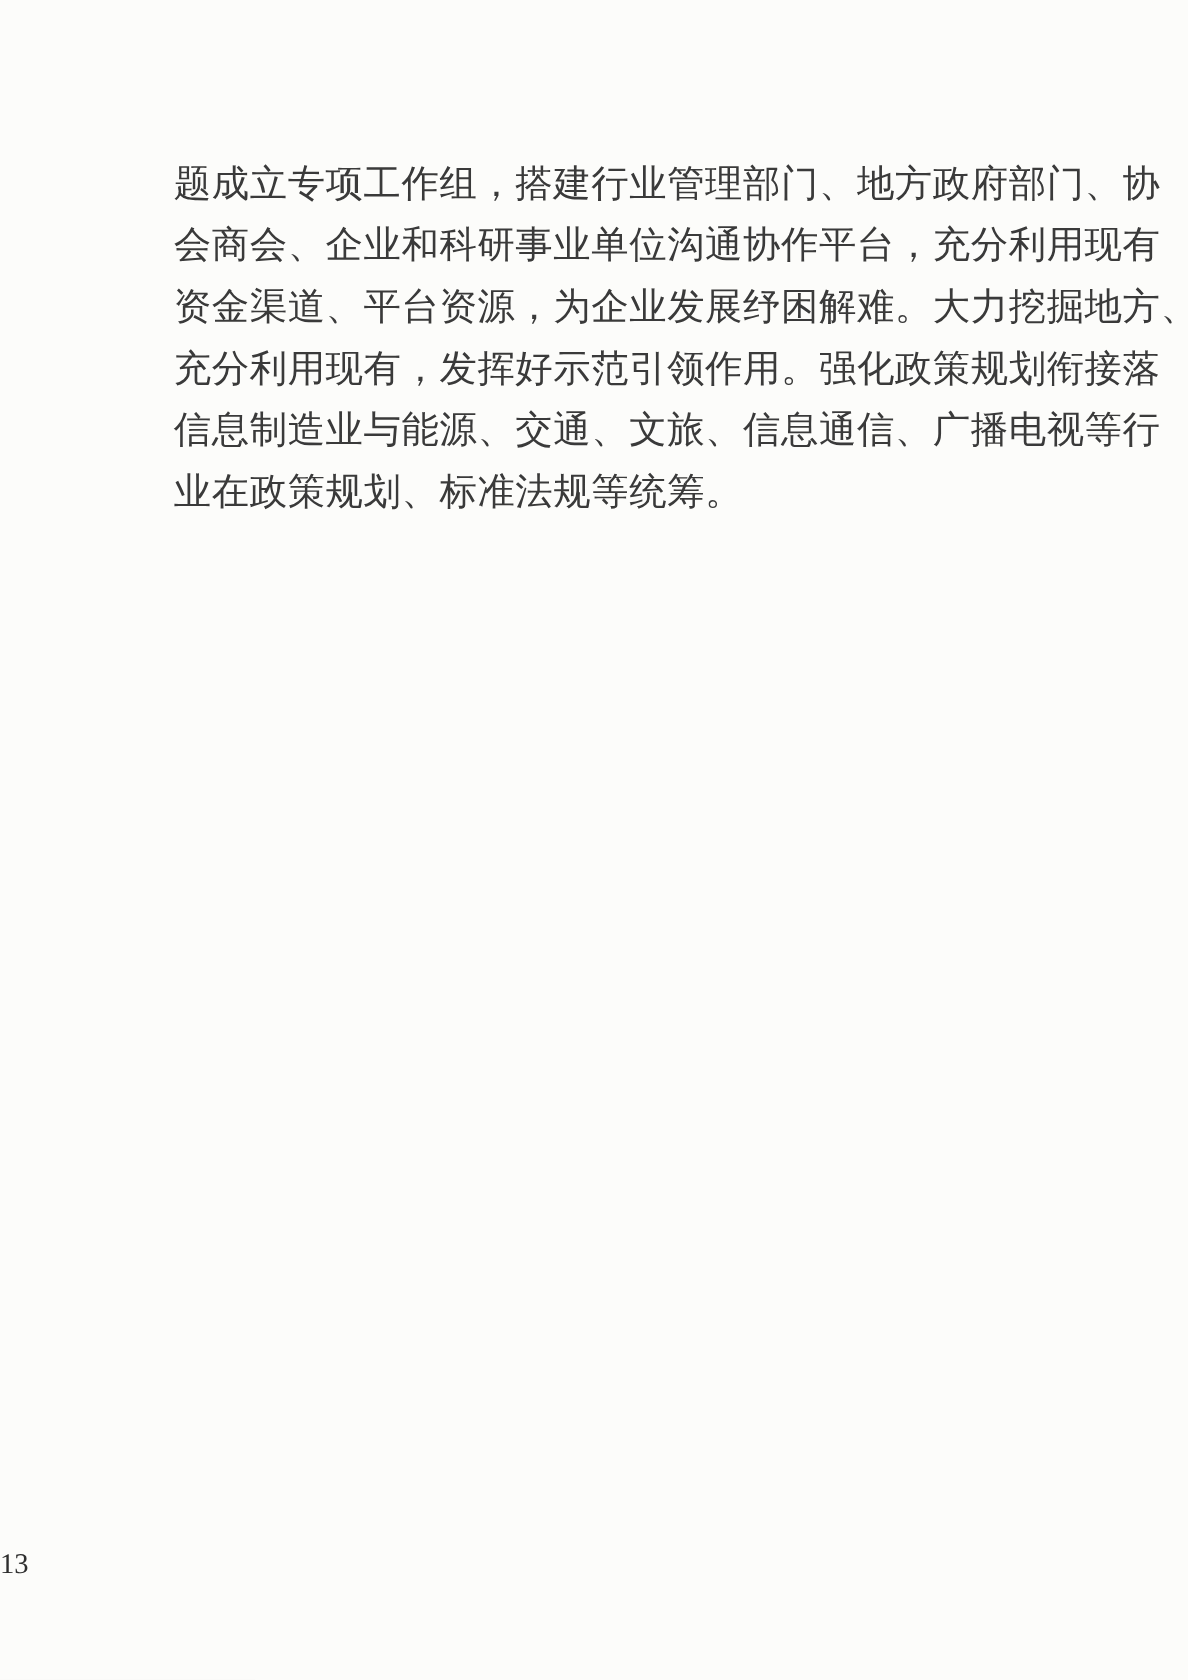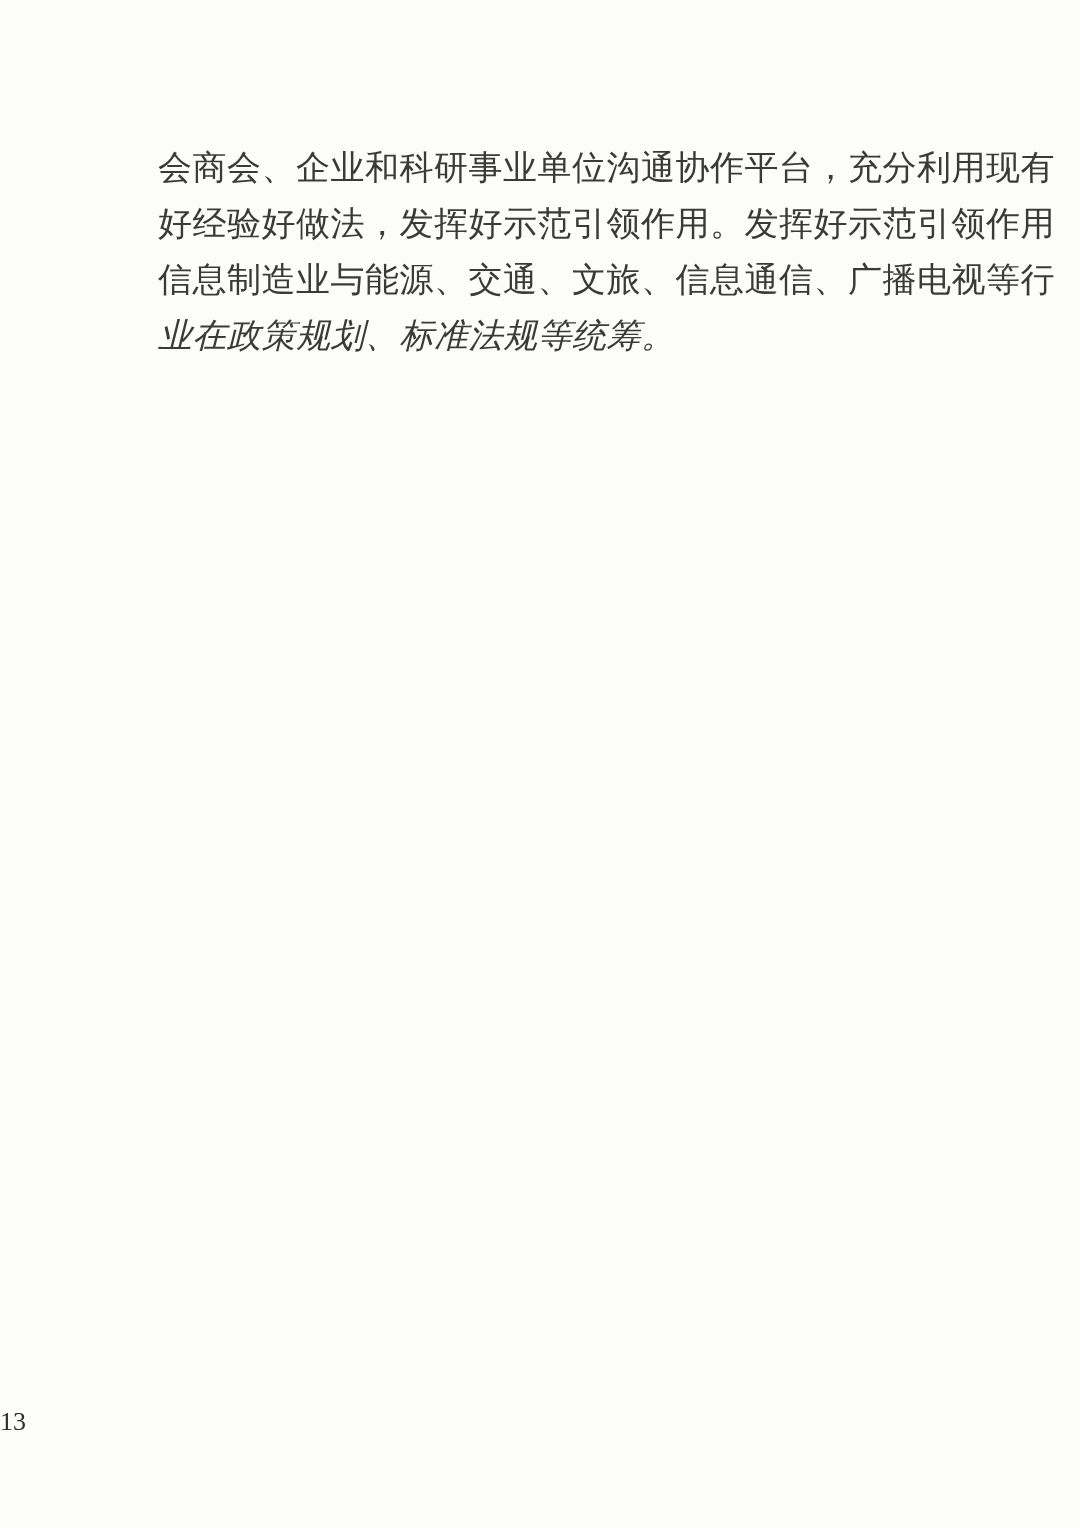--- a/index.html
+++ b/index.html
@@ -31,36 +31,37 @@
   }
   .text-line {
     text-align: justify;
     text-align-last: justify;
     white-space: nowrap;
     height: 56px;
   }
   .text-line.last-line {
     text-align: center;
     text-align-last: left;
-    font-style: italic;
   }
   .footer {
     position: absolute;
     left: 0;
     top: 1404px;
     width: 100%;
     color: #2e2e2e;
     font-size: 26px;
     line-height: 36px;
   }
 </style>
 </head>
 <body>
 
 <div class="page">
   <div class="text-block">
+    <div class="text-line">题成立专项工作组，搭建行业管理部门、地方政府部门、协</div>
     <div class="text-line">会商会、企业和科研事业单位沟通协作平台，充分利用现有</div>
-    <div class="text-line">好经验好做法，发挥好示范引领作用。发挥好示范引领作用</div>
+    <div class="text-line">资金渠道、平台资源，为企业发展纾困解难。大力挖掘地方、</div>
+    <div class="text-line">充分利用现有，发挥好示范引领作用。强化政策规划衔接落</div>
     <div class="text-line">信息制造业与能源、交通、文旅、信息通信、广播电视等行</div>
     <div class="text-line last-line">业在政策规划、标准法规等统筹。</div>
   </div>
   <div class="footer">13</div>
 </div>
 
 </body></html>

